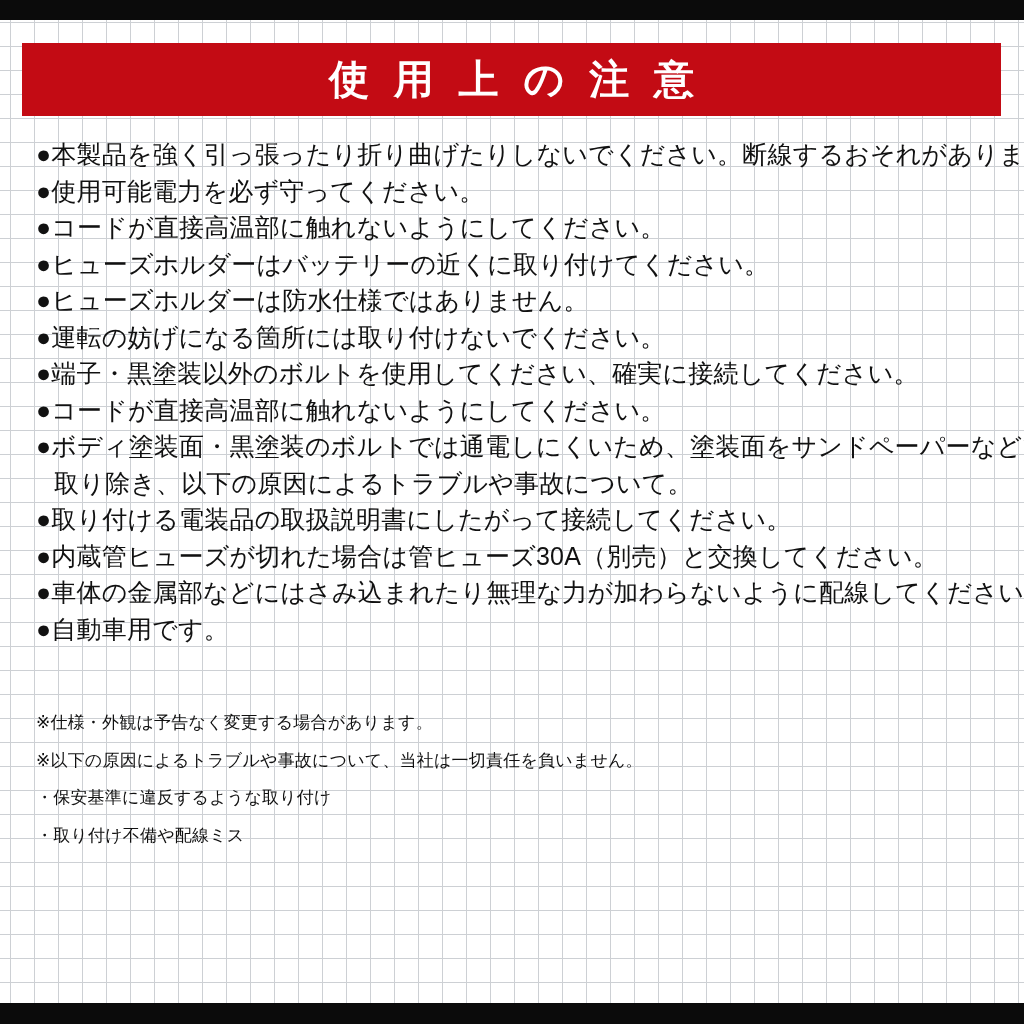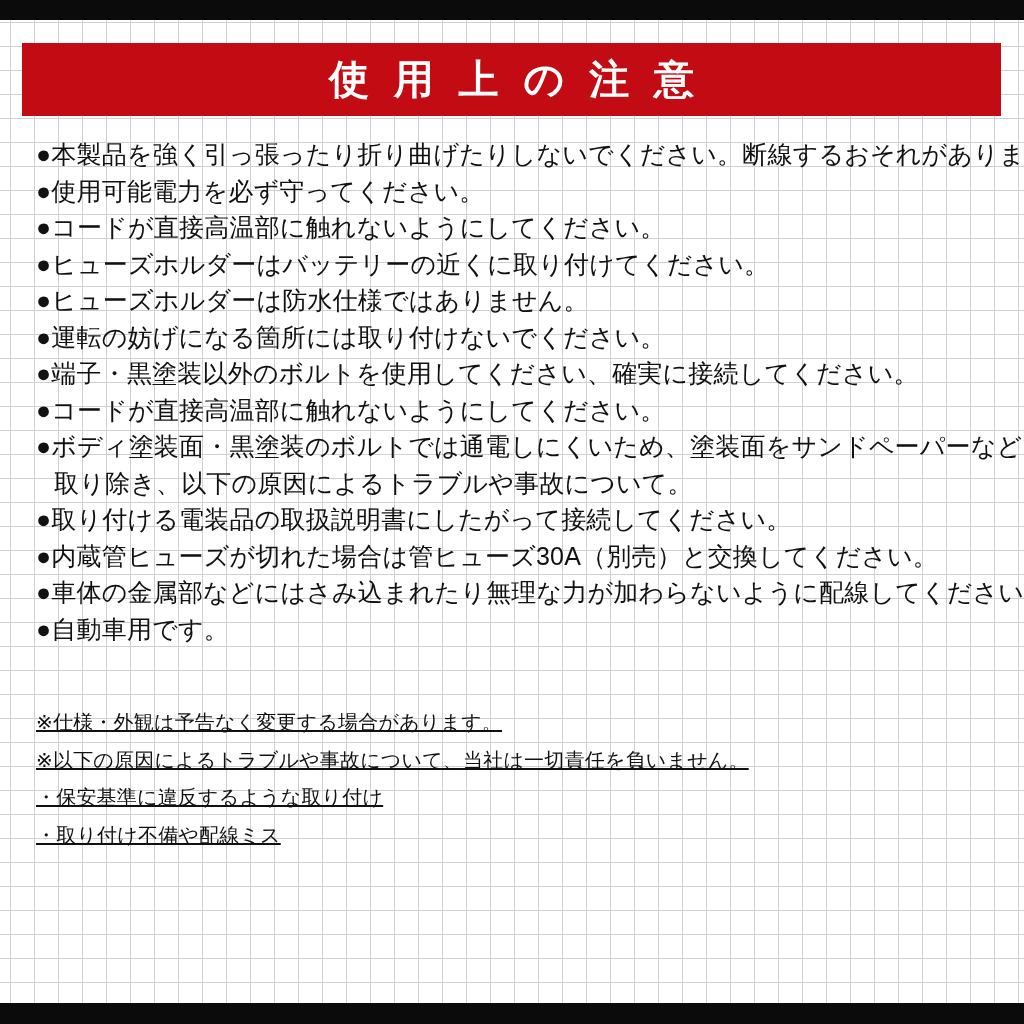--- a/index.html
+++ b/index.html
@@ -34,23 +34,22 @@
     margin-right:-0.62em;
     white-space:nowrap;
   }
   .content{
     position:absolute;left:36px;top:136px;right:10px;
     font-size:25px;line-height:36.5px;
     letter-spacing:0.2px;
   }
   .notes{
     position:absolute;left:36px;top:704px;right:10px;
-    font-size:20px;line-height:37.5px;
+    font-size:17px;line-height:37.5px;
     letter-spacing:0.2px;
-    text-decoration:underline;
   }
   .row{white-space:nowrap;}
   .row.bullet{padding-left:27px;text-indent:-27px;}
   .row.cont{padding-left:18px;}
   .row.note{padding-left:27px;text-indent:-27px;}
   .row.sub{}
 </style>
 </head>
 <body>
 

